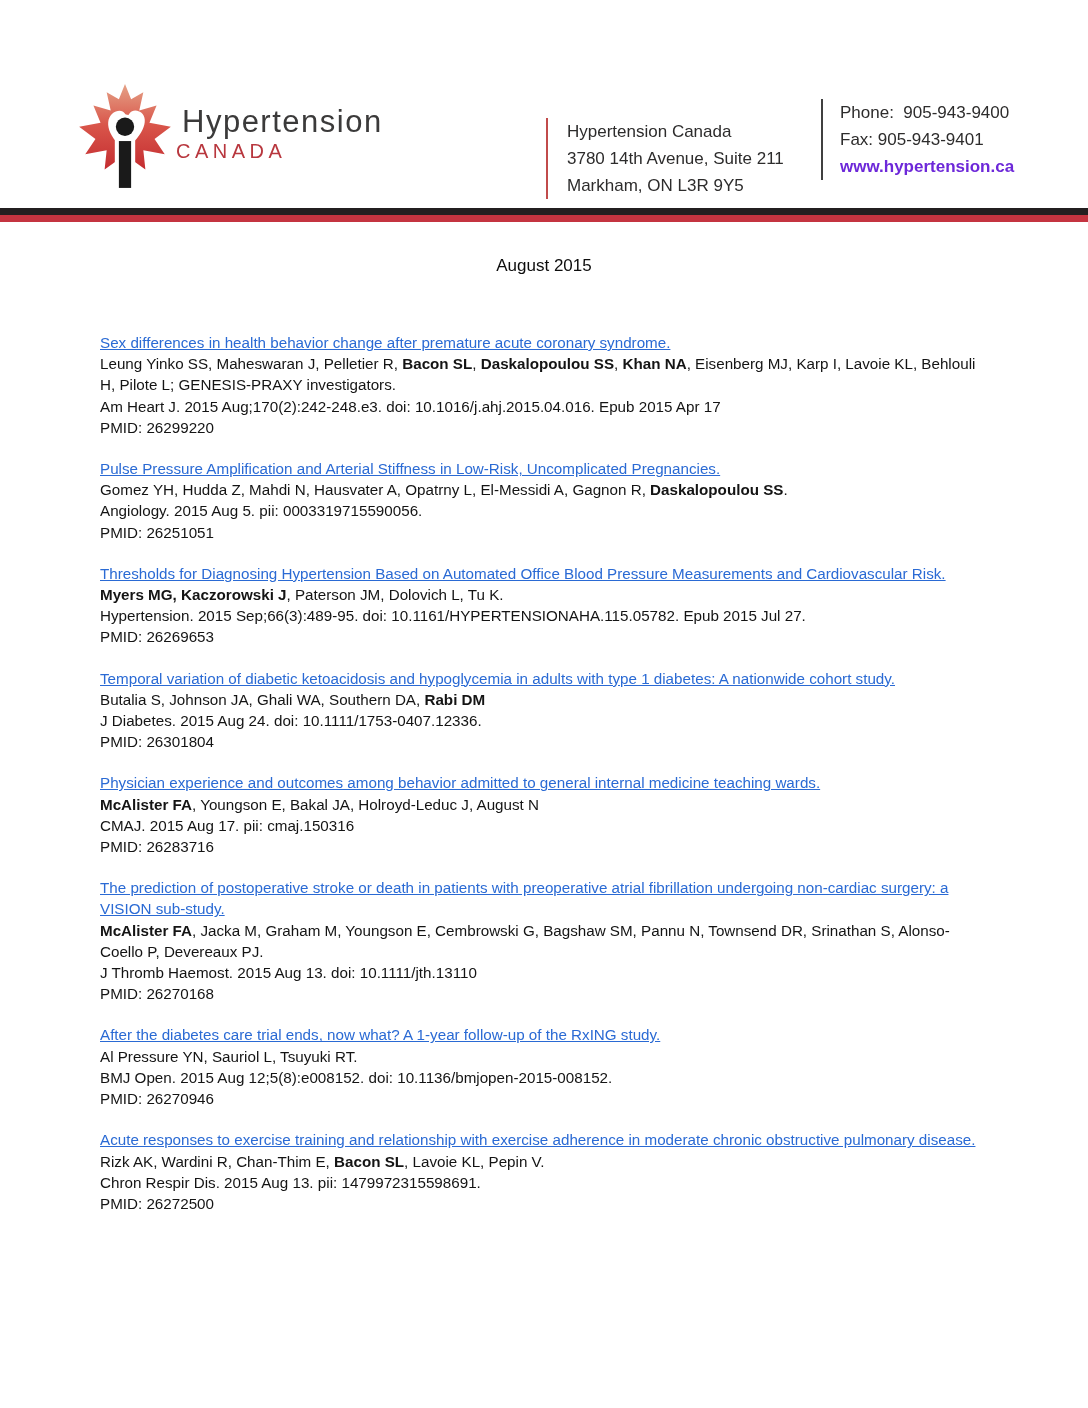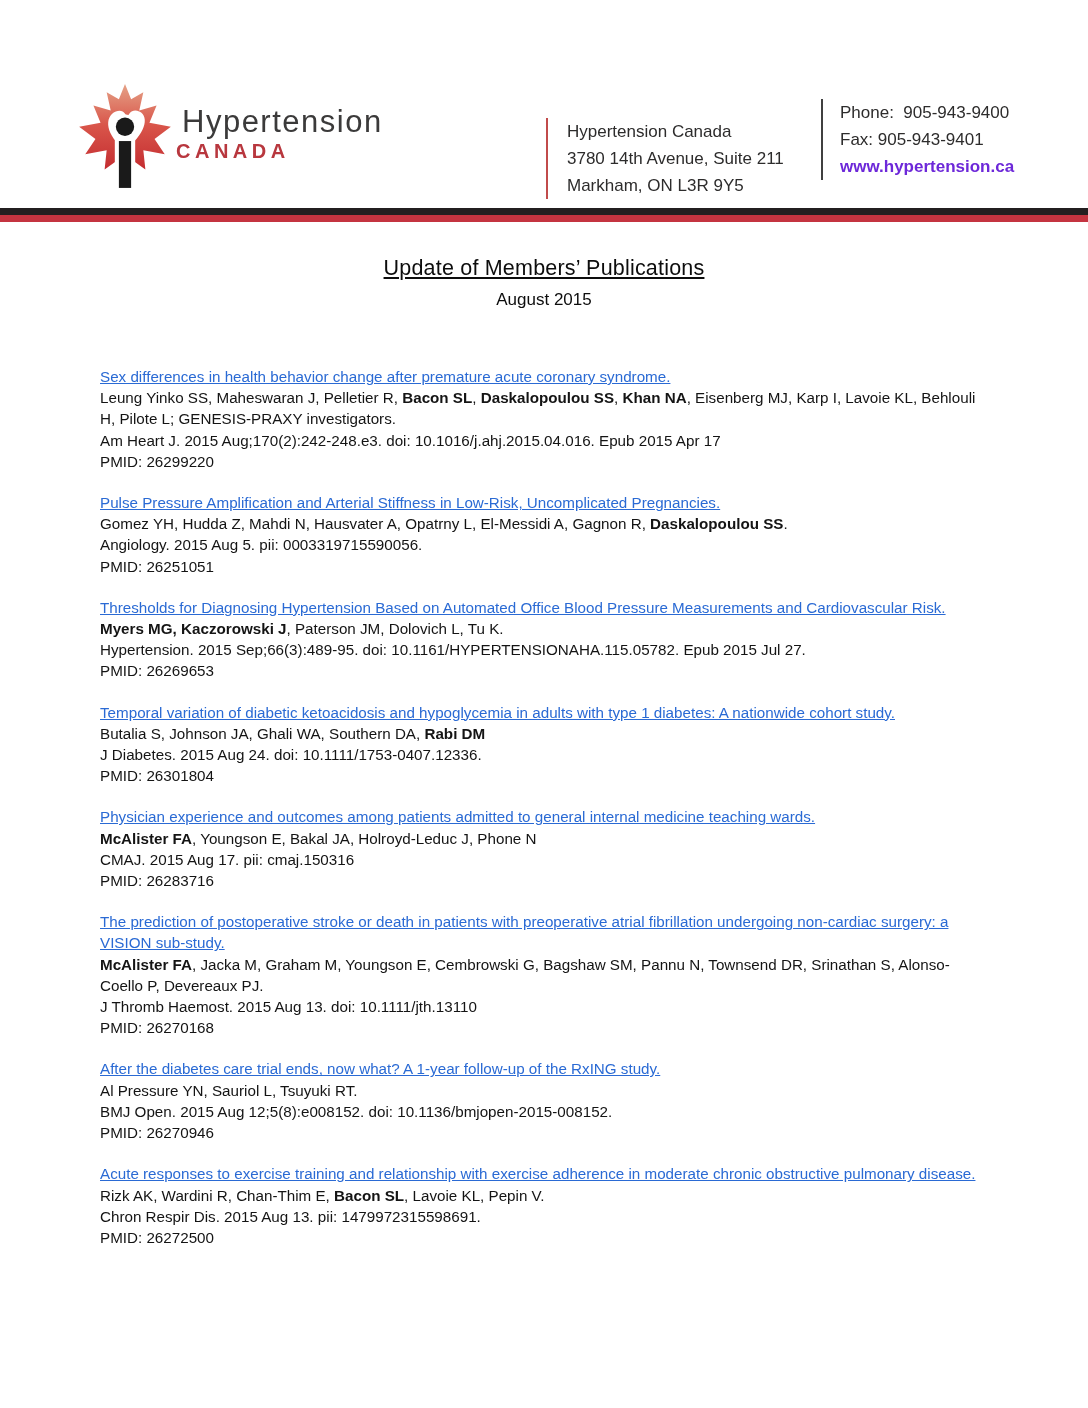--- a/index.html
+++ b/index.html
@@ -7,21 +7,21 @@
     width:1088px;min-height:1408px;
     font-family:"Liberation Sans","DejaVu Sans",sans-serif;
     color:#121212;position:relative;
   }
   
   .header{position:relative;height:222px;background:#fff;}
   .logo{position:absolute;left:74px;top:84px;display:flex;align-items:flex-start;}
   .logo-svg{width:102px;height:108px;display:block;}
   .wordmark{margin-left:6px;padding-top:22px;line-height:1;}
   .brand1{font-size:31px;color:#3b3a3a;letter-spacing:1.5px;font-weight:400;}
-  .brand2{font-size:20px;color:#b8373e;letter-spacing:4.5px;margin-top:4px;margin-left:-6px;font-weight:700;}
+  .brand2{font-size:20px;color:#b8373e;letter-spacing:4.5px;margin-top:4px;margin-left:-6px;font-weight:400;}
   .addr-block{
     position:absolute;left:546px;top:99px;
     border-left:2px solid #c14b4b;padding-left:19px;
     font-size:17px;line-height:27px;color:#2d2c2c;margin-top:19px;
   }
   .contact-block{
     position:absolute;left:821px;top:99px;
     border-left:2px solid #404040;padding-left:17px;
     font-size:17px;line-height:27px;color:#2d2c2c;
   }
@@ -90,26 +90,25 @@
     <div class="contact-line website">www.hypertension.ca</div>
   </div>
 
   <div class="bars">
     <div class="bar-top"></div>
     <div class="bar-bottom"></div>
   </div>
 </div>
 
 <div class="title-block">
-  <h1 class="doc-title">Update of Members’ Publications</h1>
   <div class="doc-subtitle">August 2015</div>
 </div>
 
 <div class="pub-list" id="pub-list">
     <div class="pub"><a class="pub-title">Sex differences in health behavior change after premature acute coronary syndrome.</a><div class="pub-authors"><span>Leung Yinko SS, Maheswaran J, Pelletier R, </span><b>Bacon SL</b><span>, </span><b>Daskalopoulou SS</b><span>, </span><b>Khan NA</b><span>, Eisenberg MJ, Karp I, Lavoie KL, Behlouli H, Pilote L; GENESIS-PRAXY investigators.</span></div><div class="pub-citation">Am Heart J. 2015 Aug;170(2):242-248.e3. doi: 10.1016/j.ahj.2015.04.016. Epub 2015 Apr 17</div><div class="pub-pmid">PMID: 26299220</div></div>
     <div class="pub"><a class="pub-title">Pulse Pressure Amplification and Arterial Stiffness in Low-Risk, Uncomplicated Pregnancies.</a><div class="pub-authors"><span>Gomez YH, Hudda Z, Mahdi N, Hausvater A, Opatrny L, El-Messidi A, Gagnon R, </span><b>Daskalopoulou SS</b><span>.</span></div><div class="pub-citation">Angiology. 2015 Aug 5. pii: 0003319715590056.</div><div class="pub-pmid">PMID: 26251051</div></div>
     <div class="pub"><a class="pub-title">Thresholds for Diagnosing Hypertension Based on Automated Office Blood Pressure Measurements and Cardiovascular Risk.</a><div class="pub-authors"><b>Myers MG, Kaczorowski J</b><span>, Paterson JM, Dolovich L, Tu K.</span></div><div class="pub-citation">Hypertension. 2015 Sep;66(3):489-95. doi: 10.1161/HYPERTENSIONAHA.115.05782. Epub 2015 Jul 27.</div><div class="pub-pmid">PMID: 26269653</div></div>
     <div class="pub"><a class="pub-title">Temporal variation of diabetic ketoacidosis and hypoglycemia in adults with type 1 diabetes: A nationwide cohort study.</a><div class="pub-authors"><span>Butalia S, Johnson JA, Ghali WA, Southern DA, </span><b>Rabi DM</b></div><div class="pub-citation">J Diabetes. 2015 Aug 24. doi: 10.1111/1753-0407.12336.</div><div class="pub-pmid">PMID: 26301804</div></div>
-    <div class="pub"><a class="pub-title">Physician experience and outcomes among patients admitted to general internal medicine teaching wards.</a><div class="pub-authors"><b>McAlister FA</b><span>, Youngson E, Bakal JA, Holroyd-Leduc J, Phone N</span></div><div class="pub-citation">CMAJ. 2015 Aug 17. pii: cmaj.150316</div><div class="pub-pmid">PMID: 26283716</div></div>
+    <div class="pub"><a class="pub-title">Physician experience and outcomes among behavior admitted to general internal medicine teaching wards.</a><div class="pub-authors"><b>McAlister FA</b><span>, Youngson E, Bakal JA, Holroyd-Leduc J, August N</span></div><div class="pub-citation">CMAJ. 2015 Aug 17. pii: cmaj.150316</div><div class="pub-pmid">PMID: 26283716</div></div>
     <div class="pub"><a class="pub-title">The prediction of postoperative stroke or death in patients with preoperative atrial fibrillation undergoing non-cardiac surgery: a VISION sub-study.</a><div class="pub-authors"><b>McAlister FA</b><span>, Jacka M, Graham M, Youngson E, Cembrowski G, Bagshaw SM, Pannu N, Townsend DR, Srinathan S, Alonso-Coello P, Devereaux PJ.</span></div><div class="pub-citation">J Thromb Haemost. 2015 Aug 13. doi: 10.1111/jth.13110</div><div class="pub-pmid">PMID: 26270168</div></div>
     <div class="pub"><a class="pub-title">After the diabetes care trial ends, now what? A 1-year follow-up of the RxING study.</a><div class="pub-authors"><span>Al Pressure YN, Sauriol L, Tsuyuki RT.</span></div><div class="pub-citation">BMJ Open. 2015 Aug 12;5(8):e008152. doi: 10.1136/bmjopen-2015-008152.</div><div class="pub-pmid">PMID: 26270946</div></div>
     <div class="pub"><a class="pub-title">Acute responses to exercise training and relationship with exercise adherence in moderate chronic obstructive pulmonary disease.</a><div class="pub-authors"><span>Rizk AK, Wardini R, Chan-Thim E, </span><b>Bacon SL</b><span>, Lavoie KL, Pepin V.</span></div><div class="pub-citation">Chron Respir Dis. 2015 Aug 13. pii: 1479972315598691.</div><div class="pub-pmid">PMID: 26272500</div></div>
   </div>
 
 </body></html>

